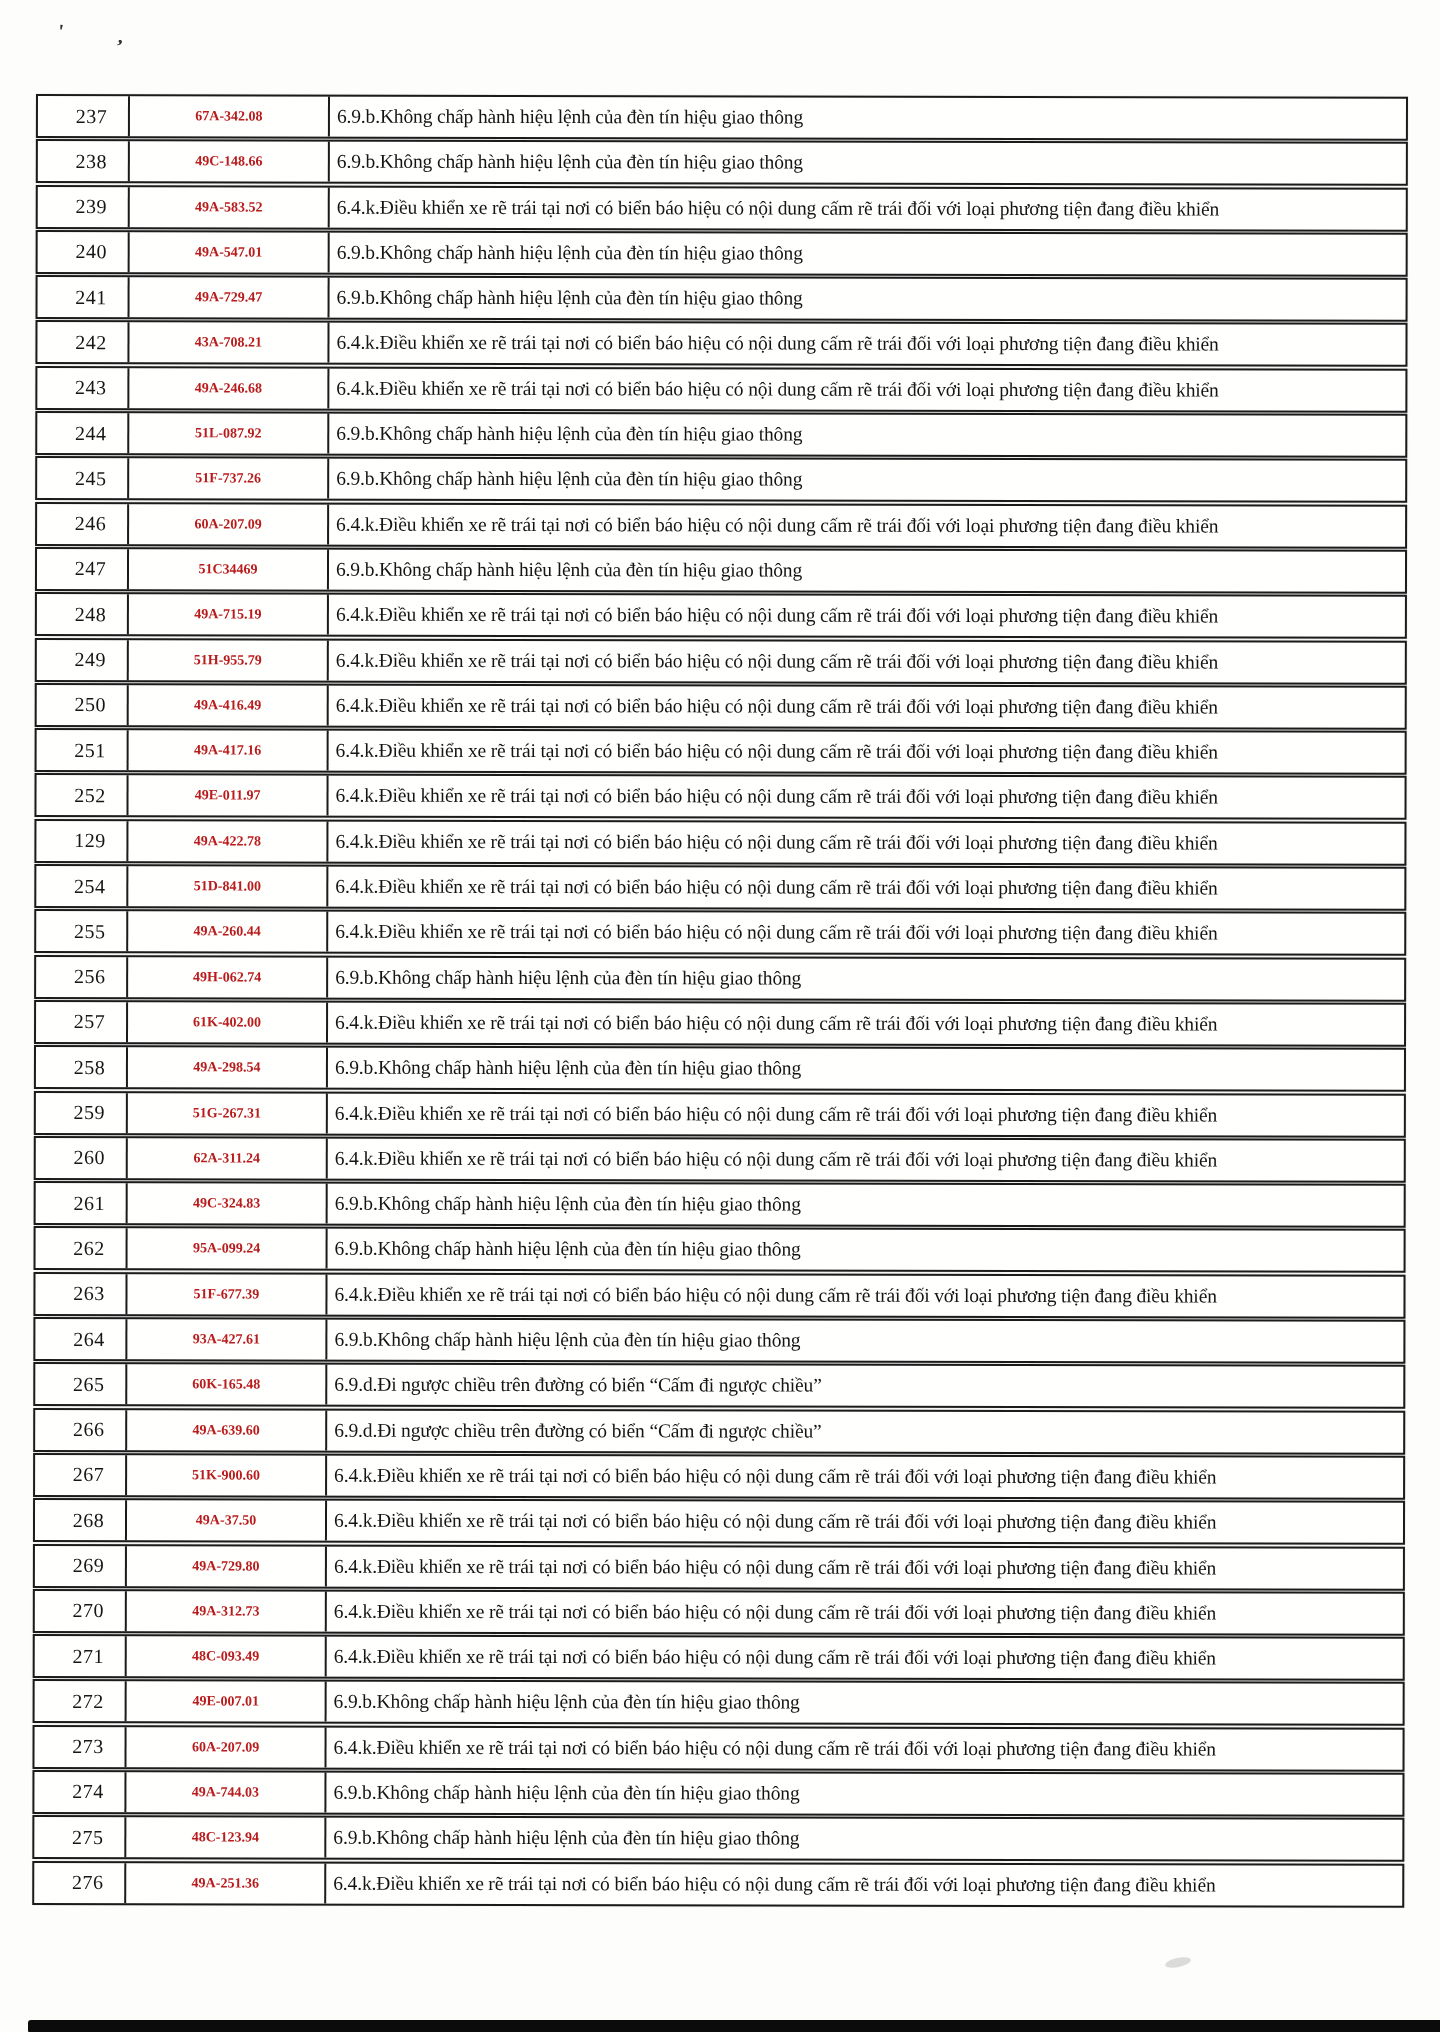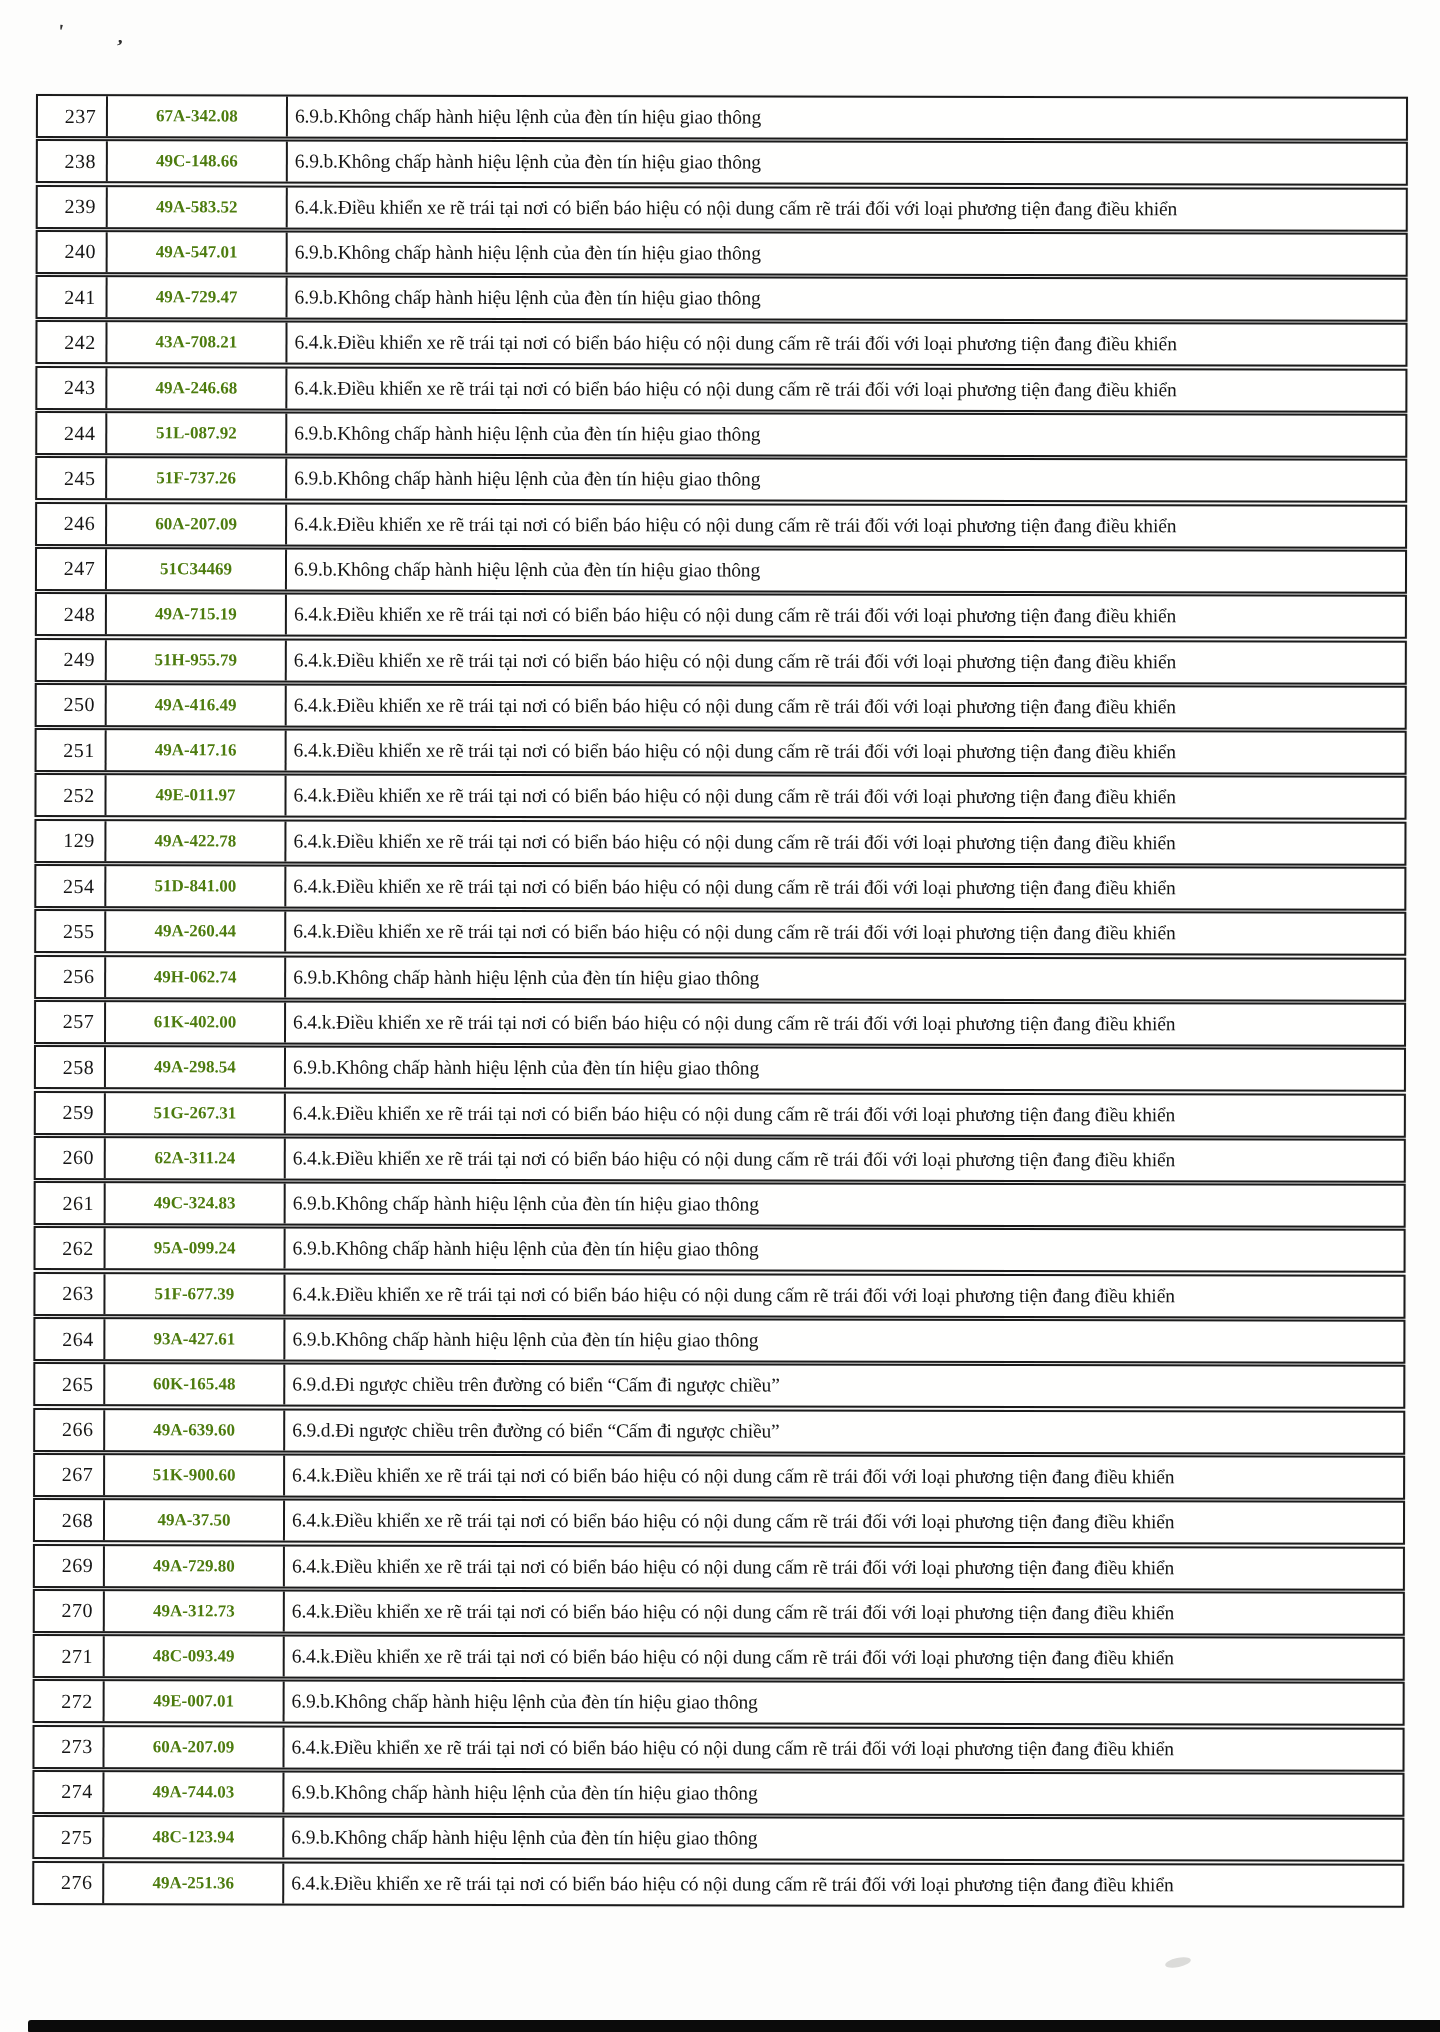--- a/index.html
+++ b/index.html
@@ -43,34 +43,34 @@
     box-shadow: 0 0 1px rgba(0,0,0,0.35);
   }
   .cell {
     box-sizing: border-box;
     display: flex;
     align-items: center;
     overflow: hidden;
     white-space: nowrap;
   }
   .cell.no {
-    width: 70px;
+    width: 92px;
     justify-content: center;
     border-right: 2.2px solid #1b1b1b;
     font-size: 20px;
     letter-spacing: 0.5px;
     padding-left: 17px;
   }
   .cell.plate {
-    width: 180px;
+    width: 200px;
     justify-content: center;
     border-right: 2.2px solid #1b1b1b;
-    font-size: 17px;
+    font-size: 14px;
     font-weight: bold;
-    color: #4d7c0f;
+    color: #b91c1c;
   }
   .cell.vio {
     flex: 1;
     padding-left: 7px;
     font-size: 19.5px;
     letter-spacing: -0.15px;
     color: #141414;
   }
   .smudge {
     position: absolute;

